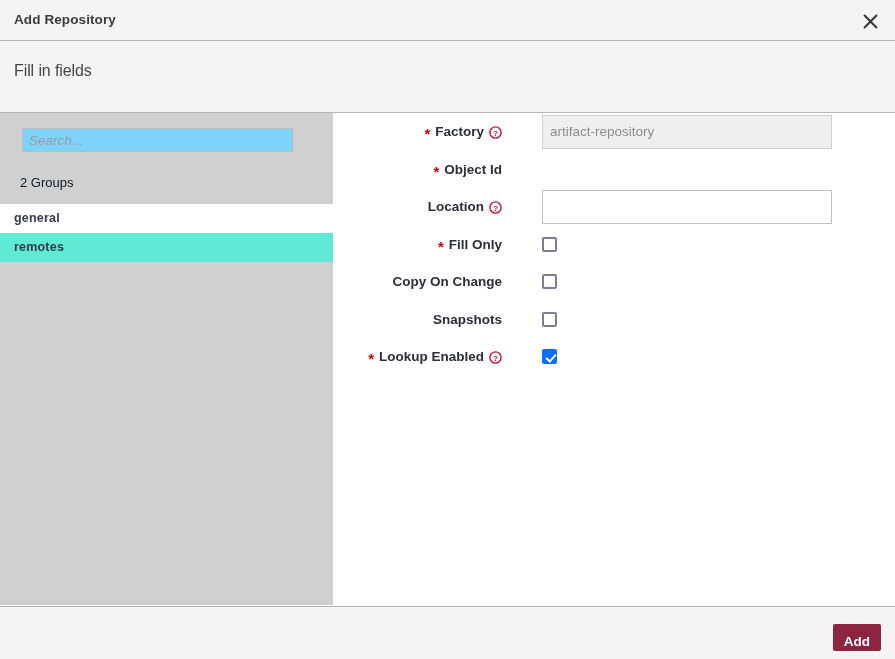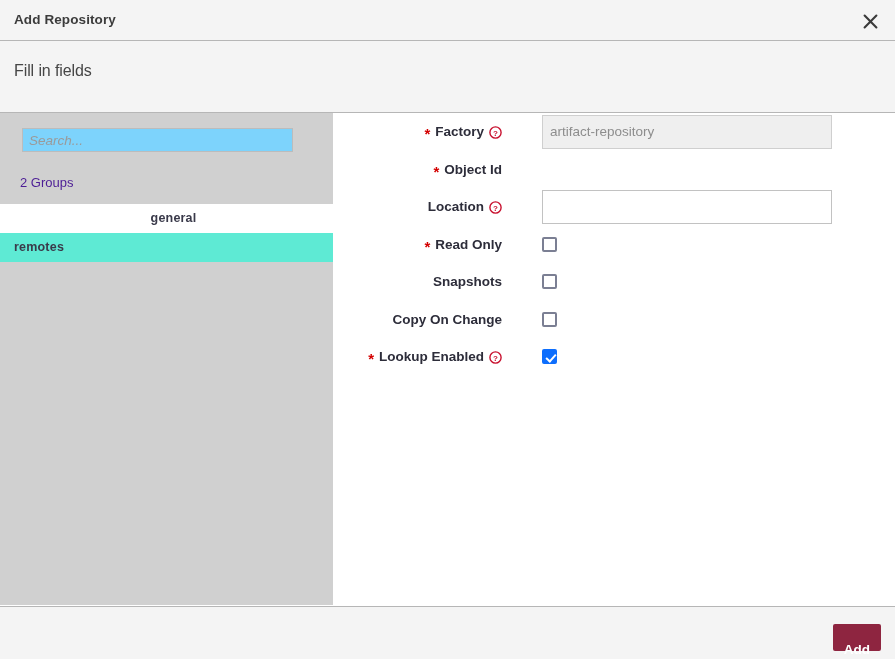--- a/index.html
+++ b/index.html
@@ -100,36 +100,35 @@
   }
   .search-input::placeholder {
     color: #9a9a9a;
     font-style: italic;
     font-size: 13.5px;
   }
   .groups-count {
     position: absolute;
     left: 20px; top: 62px;
     font-size: 13px;
-    color: #4c1d95;
+    color: #0f172a;
   }
   .group-item {
     height: 29px;
     line-height: 29px;
     padding-left: 14px;
     font-size: 12.5px;
     font-weight: bold;
     color: #3a3a4a;
     background: #5eead4;
     cursor: pointer;
     letter-spacing: .2px;
   }
   .group-item.selected {
     background: #ffffff;
-    text-align: center;
   }
 
   
   .form-area {
     position: absolute;
     left: 335px; top: 113px;
     width: 560px; height: 492px;
     background: #ffffff;
     overflow: hidden;
   }
@@ -235,21 +234,21 @@
     min-width: 45px;
     height: 27px;
     background: #8e2540;
     color: #ffffff;
     border: none;
     border-radius: 2px;
     font-family: "Liberation Sans", sans-serif;
     font-size: 13.5px;
     font-weight: bold;
     cursor: pointer;
-    padding: 12px 11px;
+    padding: 4px 11px;
     line-height: 27px;
     text-align: right;
   }
 </style>
 </head>
 <body>
 
 <div id="app">
 
   <div class="titlebar">
@@ -317,39 +316,39 @@
         </span>
       </div>
       <div class="field-wrap">
         <input class="text-input" type="text" value="" style="">
       </div>
     </div>
 
     <div class="form-row">
       <div class="form-label">
         <span class="req-star">*</span>
-        <span>Read Only</span>
+        <span>Fill Only</span>
       </div>
       <div class="field-wrap">
         <input class="chk" type="checkbox" style="">
       </div>
     </div>
 
     <div class="form-row">
       <div class="form-label">
+        <span>Copy On Change</span>
+      </div>
+      <div class="field-wrap">
+        <input class="chk" type="checkbox" style="">
+      </div>
+    </div>
+
+    <div class="form-row">
+      <div class="form-label">
         <span>Snapshots</span>
-      </div>
-      <div class="field-wrap">
-        <input class="chk" type="checkbox" style="">
-      </div>
-    </div>
-
-    <div class="form-row">
-      <div class="form-label">
-        <span>Copy On Change</span>
       </div>
       <div class="field-wrap">
         <input class="chk" type="checkbox" style="">
       </div>
     </div>
 
     <div class="form-row">
       <div class="form-label">
         <span class="req-star">*</span>
         <span>Lookup Enabled</span>

